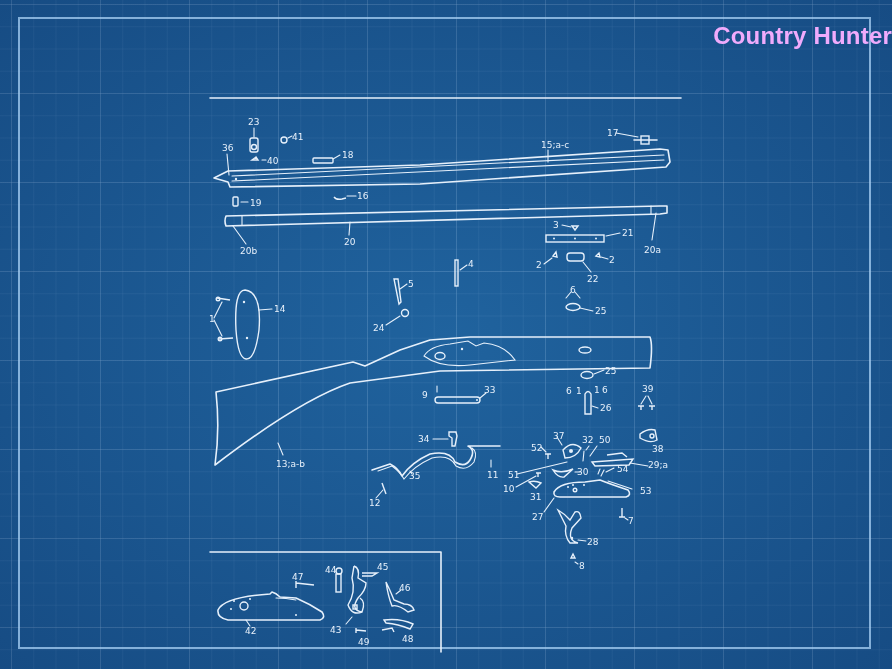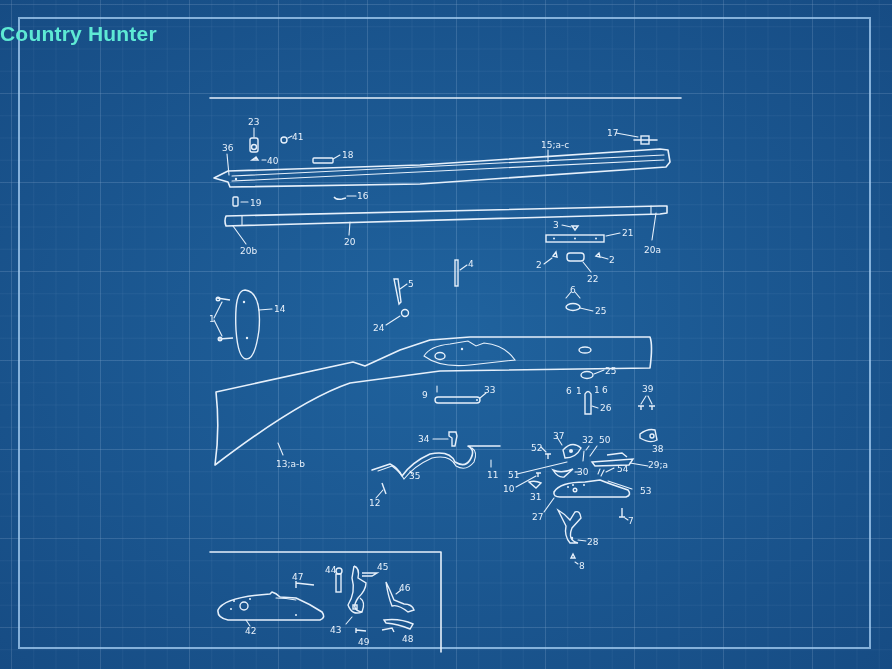--- a/index.html
+++ b/index.html
@@ -23,21 +23,21 @@
       position: absolute; inset: 0;
       background: radial-gradient(ellipse at center, rgba(40,110,170,0.25) 0%, rgba(10,40,90,0.35) 100%);
     }
     .frame {
       position: absolute; left: 18px; top: 17px; width: 853px; height: 632px;
       border: 2px solid rgba(170,210,245,0.75);
       box-sizing: border-box;
     }
     .title {
       position: absolute; left: 0; right: 0; top: 22px;
-      text-align: left; color: #5eead4; font-weight: bold; font-size: 21px;
+      text-align: right; color: #f0abfc; font-weight: bold; font-size: 24px;
       letter-spacing: 0.2px;
     }
     svg.drawing { position: absolute; left: 0; top: 0; }
     svg.drawing .ln { stroke: #e6f0fb; stroke-width: 1.6; fill: none; stroke-linecap: round; stroke-linejoin: round; }
     svg.drawing .ln-thin { stroke: #e6f0fb; stroke-width: 1.1; fill: none; stroke-linecap: round; }
     svg.drawing .part { fill: none; stroke: #e6f0fb; stroke-width: 1.4; }
     svg.drawing .dot { fill: #e6f0fb; }
     svg.drawing text.lbl { fill: #e8f1fb; font-family: "DejaVu Sans", sans-serif; font-size: 9px; }
   </style>
 </head>

